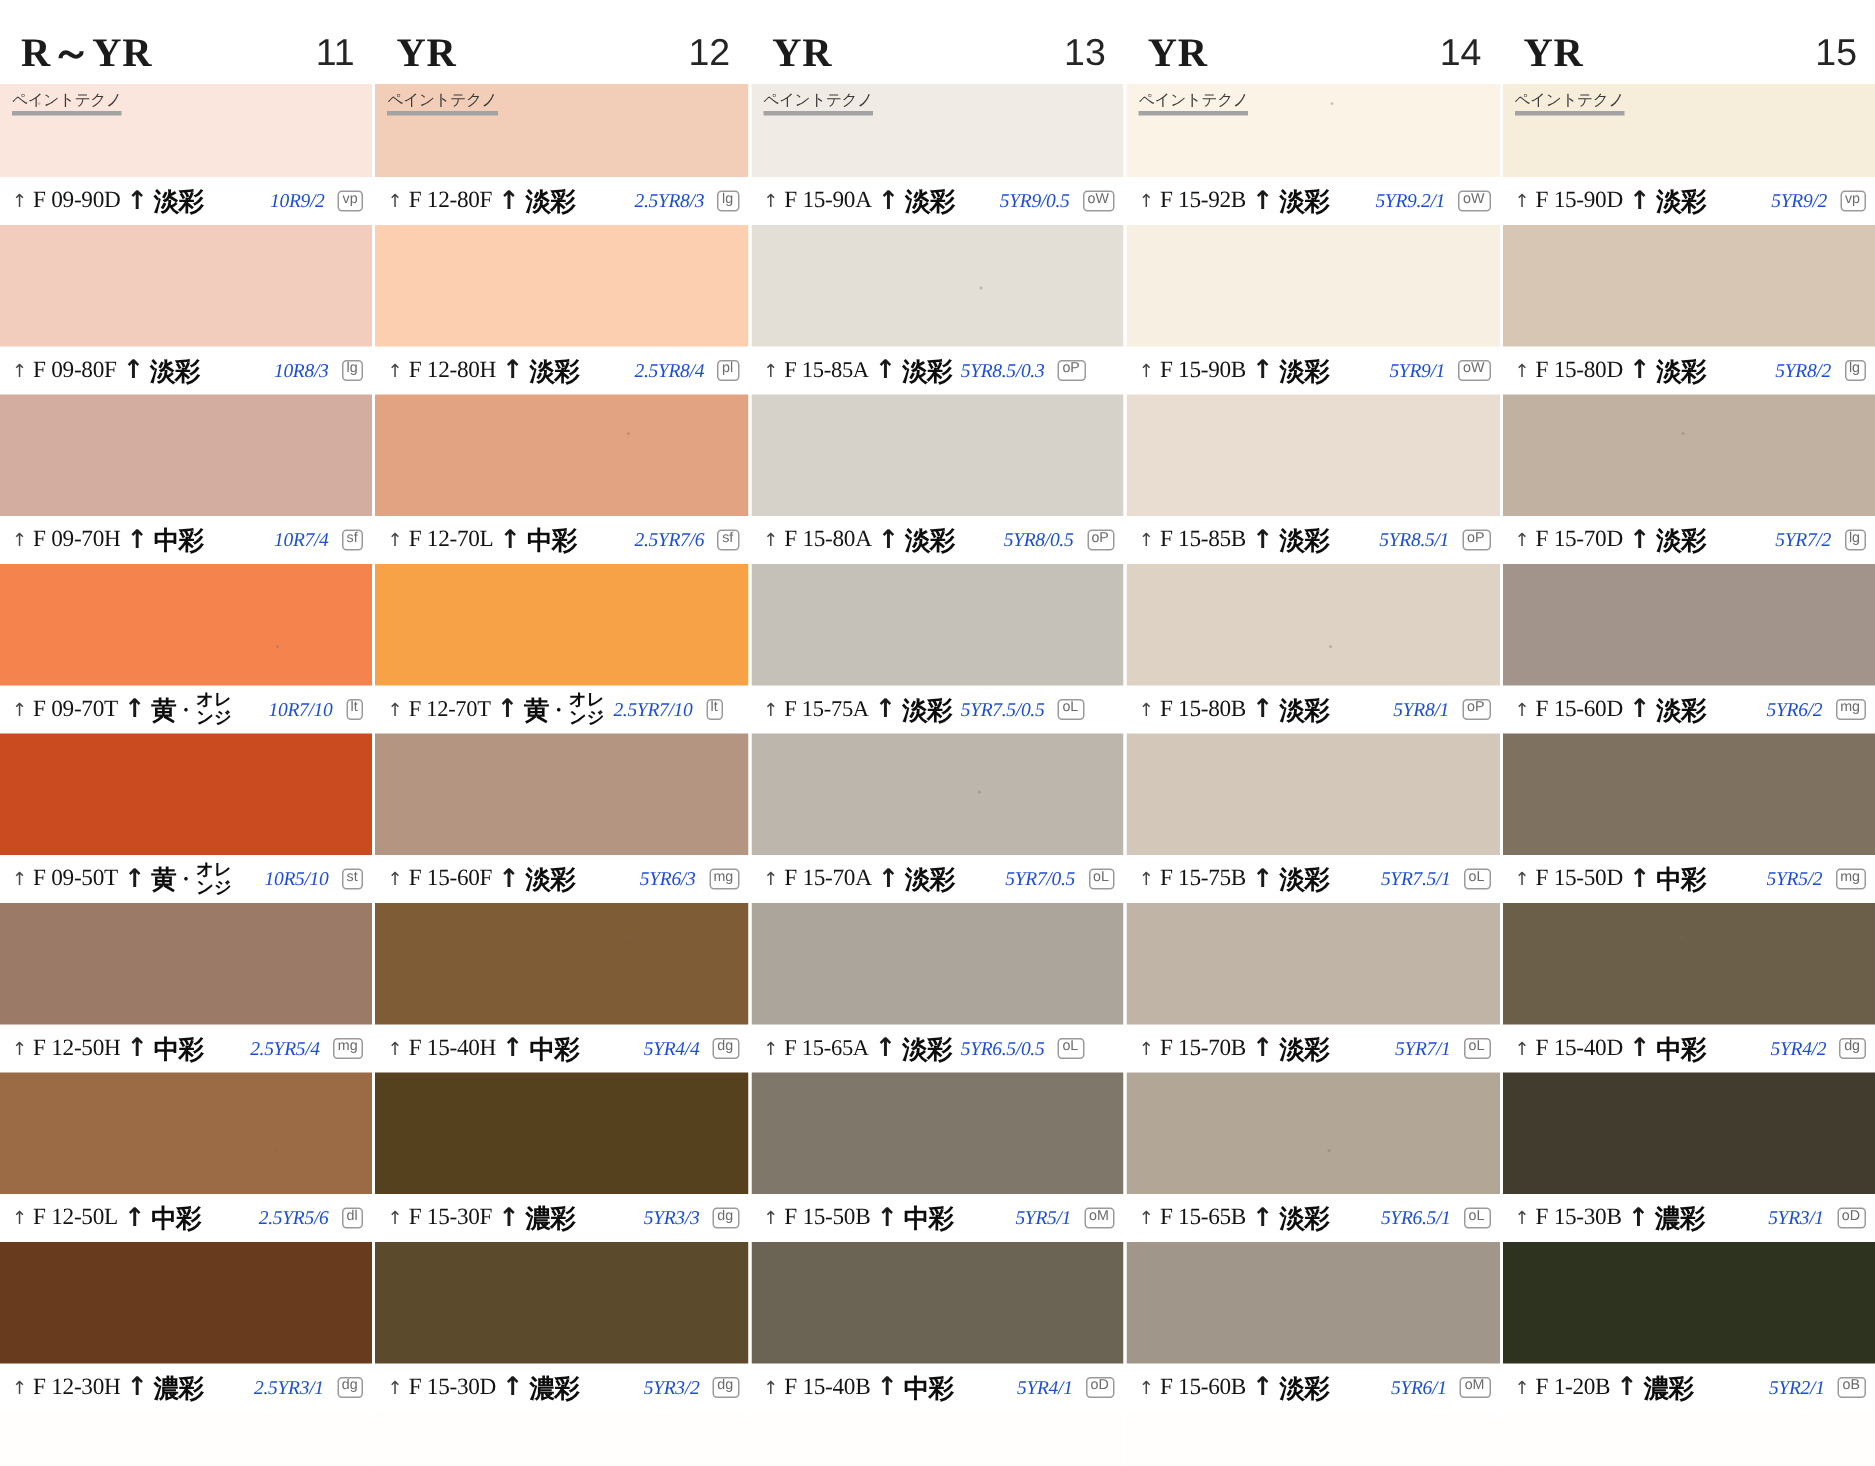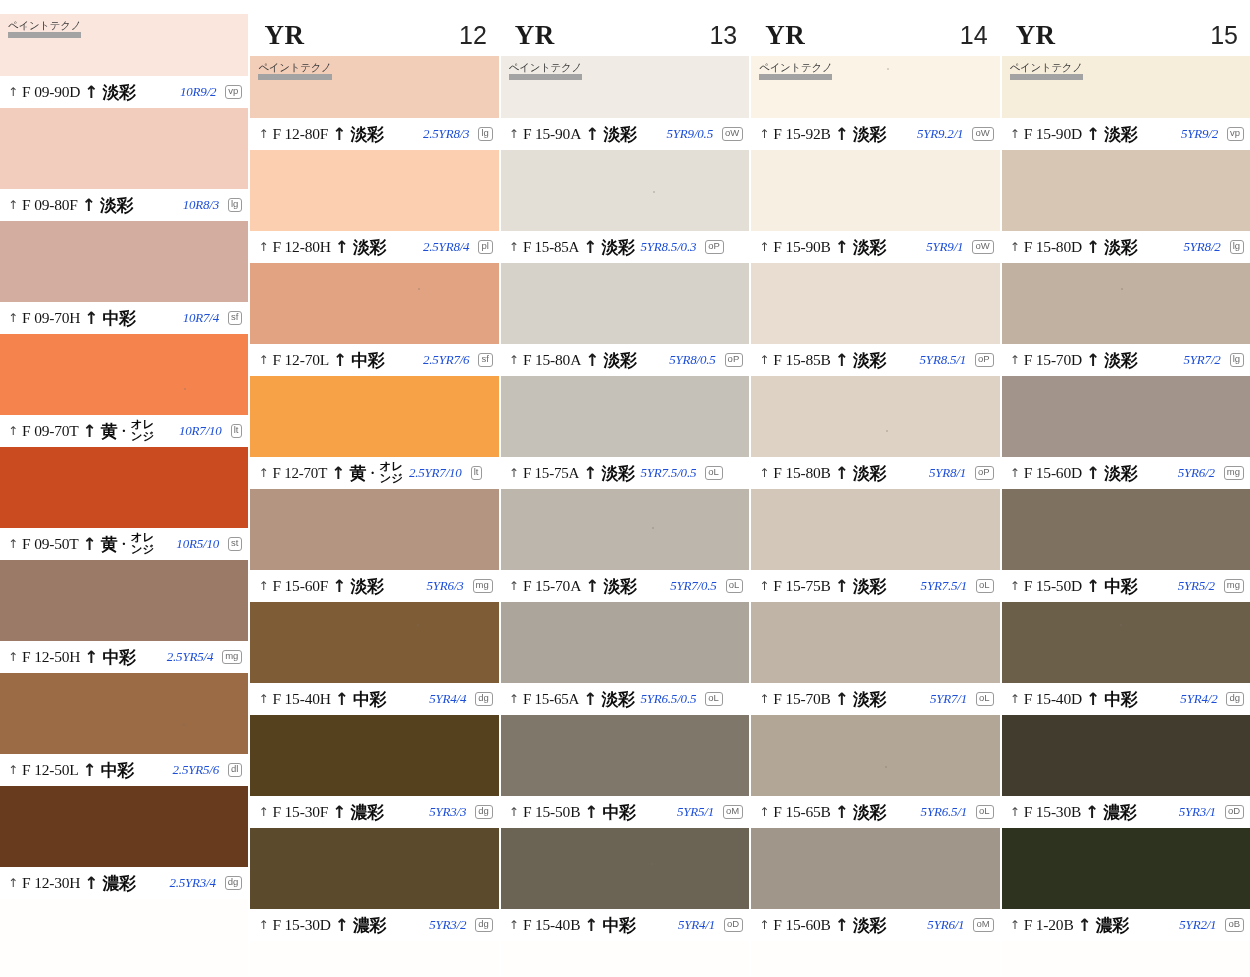--- a/index.html
+++ b/index.html
@@ -69,21 +69,21 @@
     position: relative;
     flex: 0 0 0px;
     height: 0;
   }
   .brand-mark {
     position: absolute;
     left: 8px;
     top: 6px;
     font-size: 10.5px;
     color: #3a3a3a;
-    border-bottom: 6px solid #a3a3a3;
+    border-bottom: 3px solid #a3a3a3;
     padding-bottom: 0px;
     line-height: 1.1;
     letter-spacing: -0.3px;
     z-index: 5;
     white-space: nowrap;
   }
 
   
   .cell {
     position: relative;
@@ -180,20 +180,24 @@
   
   .label-row.tight .munsell { margin-left: 2px; }
   .label-row.tight .code { font-size: 15px; }
 </style>
 </head>
 <body>
 
 <div id="sheet">
     <div class="col">
       <div class="edge-strip"></div>
+      <div class="col-header">
+        <span class="hue-label">R～YR</span>
+        <span class="page-num">11</span>
+      </div>
       <div class="brand-band">
         <span class="brand-mark">ペイントテクノ</span>
       </div>
       <div class="cell">
         <div class="chip" style="height: 62px; background: rgb(251, 230, 221);">
           <i class="speck" style="left: 25px; top: 12px;"></i>
         </div>
         <div class="label-row">
           <span class="arrow small">↑</span>
           <span class="code">F 09-90D</span>
@@ -287,21 +291,21 @@
           <span class="tonecode">dl</span>
         </div>
       </div>
       <div class="cell">
         <div class="chip" style="height: 81px; background: rgb(105, 59, 30);"></div>
         <div class="label-row">
           <span class="arrow small">↑</span>
           <span class="code">F 12-30H</span>
           <span class="arrow big">↑</span>
           <span class="tone">濃彩</span>
-          <span class="munsell">2.5YR3/4</span>
+          <span class="munsell">2.5YR3/1</span>
           <span class="tonecode">dg</span>
         </div>
       </div>
     </div>
     <div class="col">
       <div class="edge-strip"></div>
       <div class="col-header">
         <span class="hue-label">YR</span>
         <span class="page-num">12</span>
       </div>

